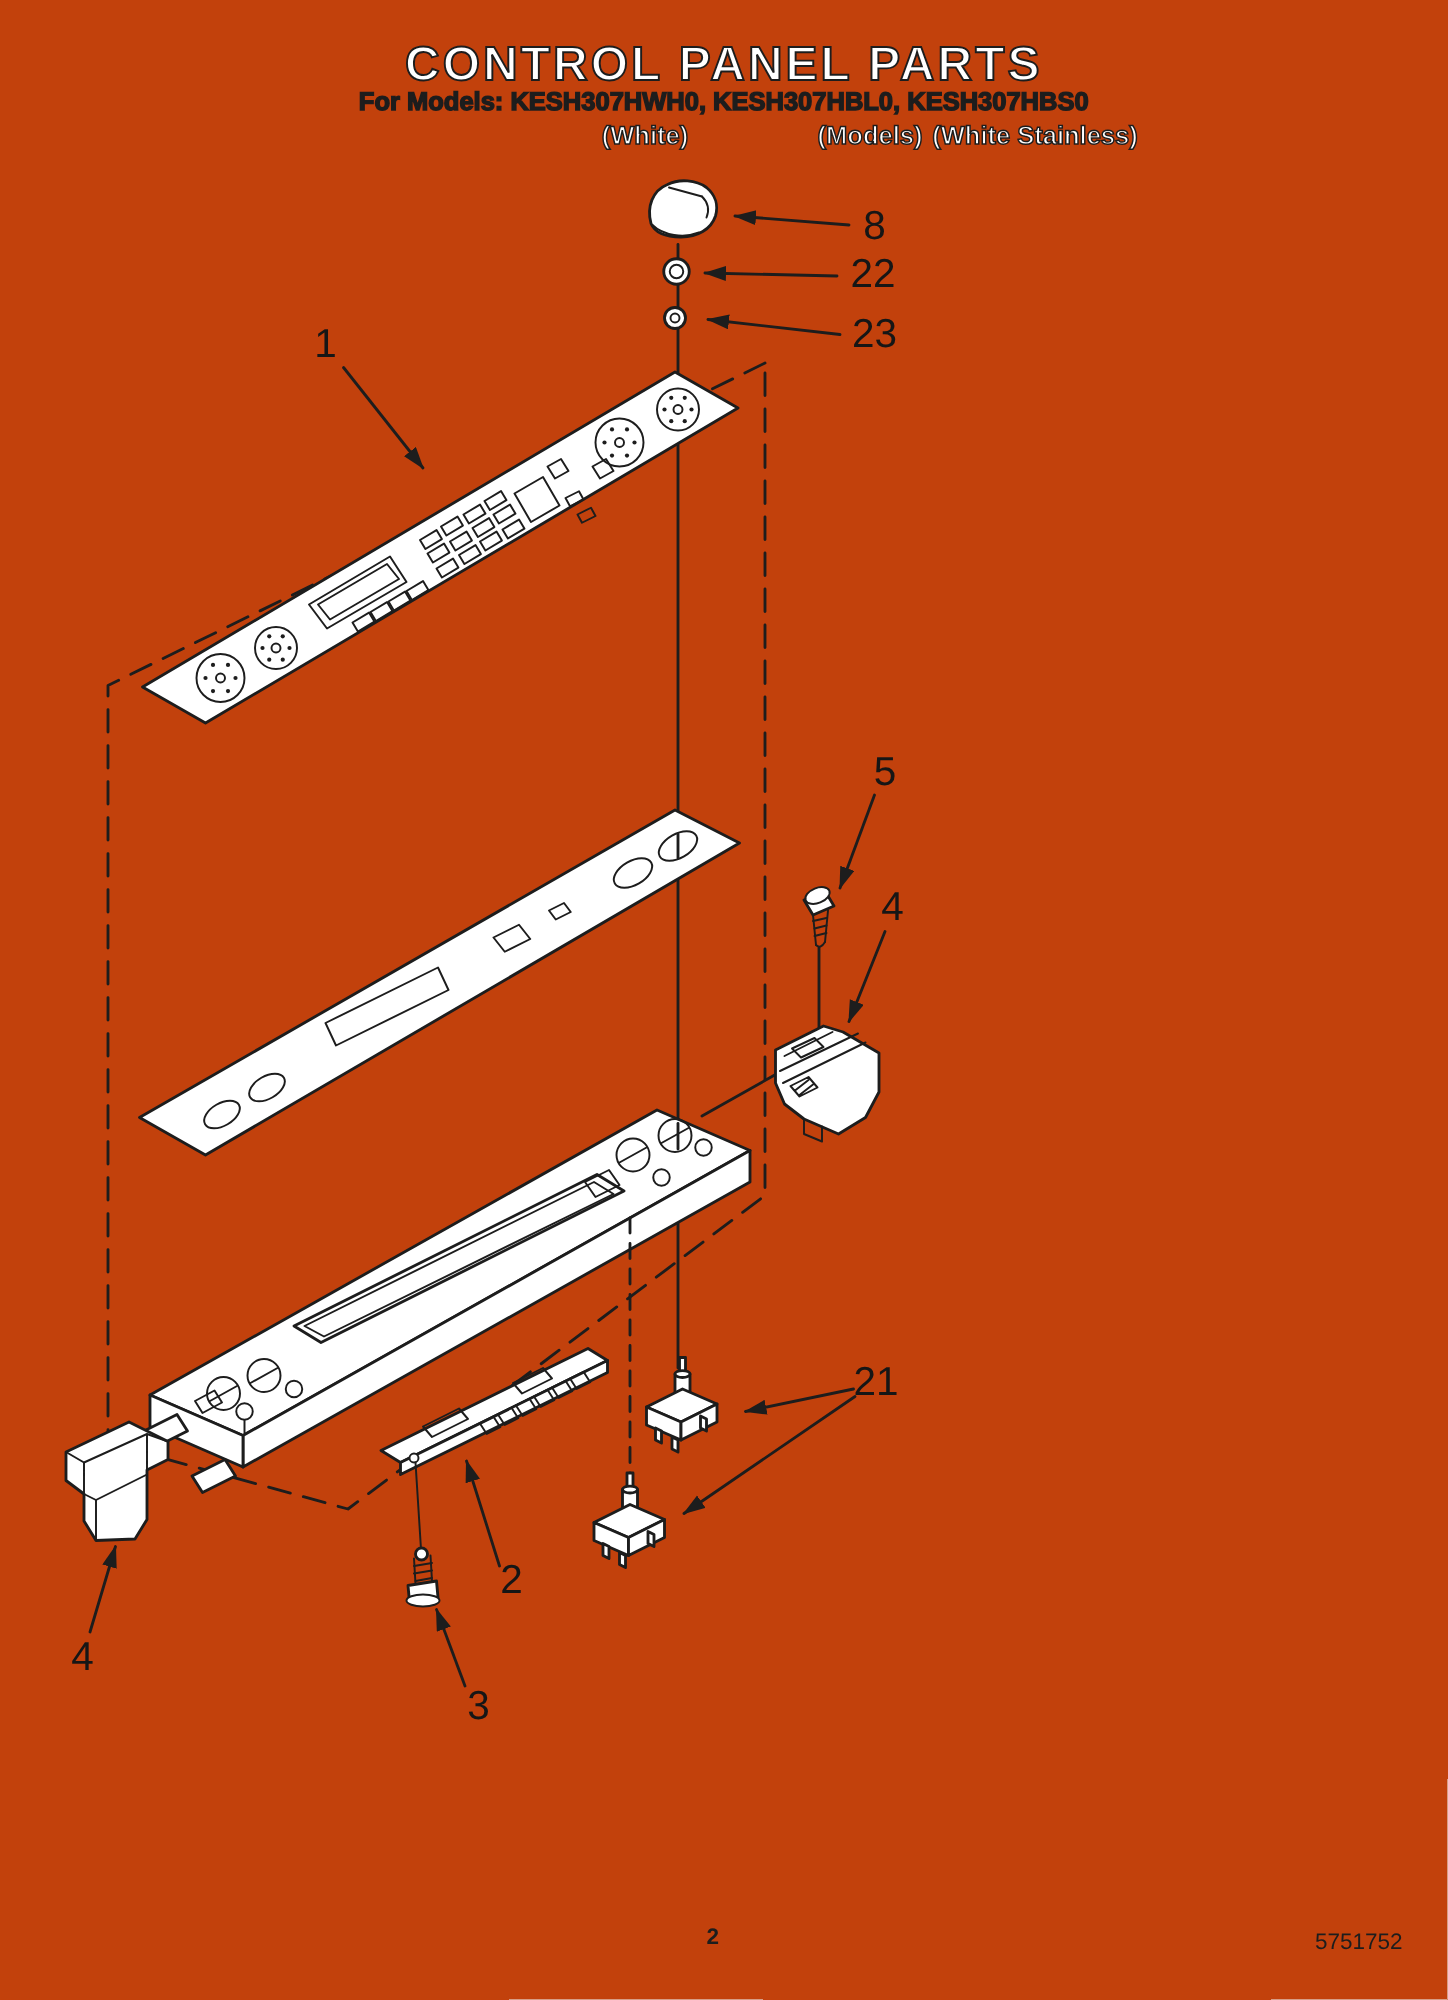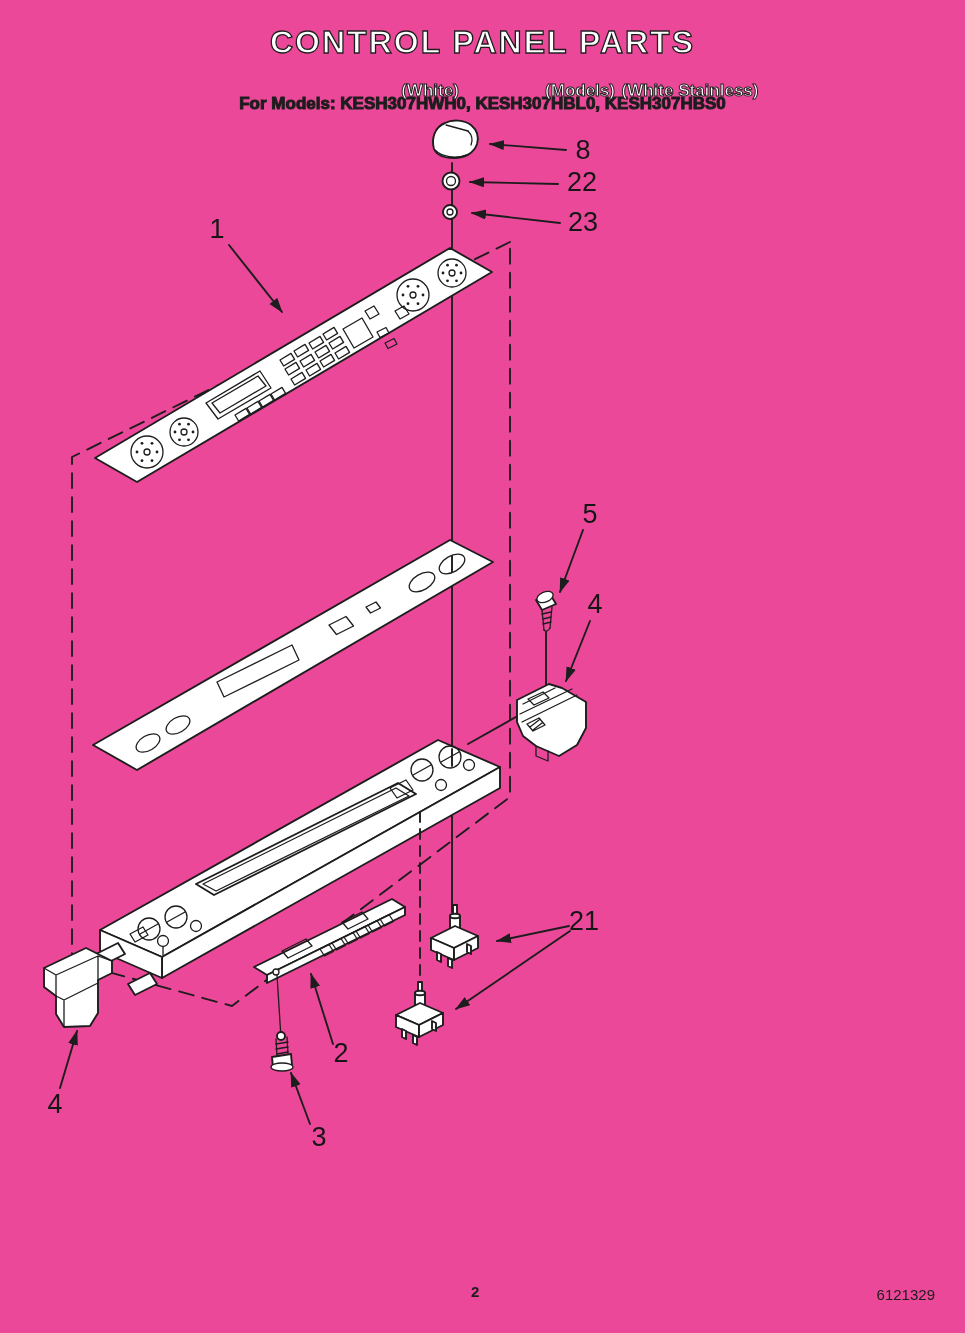--- a/index.html
+++ b/index.html
@@ -1,28 +1,28 @@
 <!DOCTYPE html>
 <html><head>
 <meta charset="utf-8">
 <style>
   html,body { margin:0; padding:0; background:#e8e8e8; }
   .page {
     position:relative; width:965px; height:1333px; margin:0 auto;
-    background:#ec4899; overflow:hidden;
+    background:#c2410c; overflow:hidden;
     font-family:"Liberation Sans", sans-serif; color:#1d1d1d;
   }
   .outline-text { color:#ffffff; -webkit-text-stroke:1.3px #1d1d1d; }
   .title {
     position:absolute; top:24px; left:0; right:0; text-align:center;
     font-size:32px; font-weight:700; letter-spacing:2px; margin:0;
   }
   .models {
     position:absolute; top:58px; left:0; right:0; text-align:center;
-    font-size:17px; font-weight:700;margin-top:36px; -webkit-text-stroke:1px #1d1d1d;
+    font-size:17px; font-weight:700; -webkit-text-stroke:1px #1d1d1d;
   }
   .finish { position:absolute; top:81px; font-size:17px; font-weight:700;
     -webkit-text-stroke:1px #1d1d1d; color:#fff; transform:translateX(-50%);margin-left:45px; }
   .finish.white { left:385px; }
   .finish.black { left:535px; }
   .finish.stainless { left:645px; }
   svg.diagram { position:absolute; left:0; top:0; width:965px; height:1333px; }
   .ln  { stroke:#1d1d1d; stroke-width:1.9; fill:none; stroke-linecap:round; stroke-linejoin:round; }
   .fw  { fill:#ffffff; }
   .fb  { fill:#1d1d1d; stroke:none; }
@@ -282,14 +282,14 @@
     <text class="lbl" x="55" y="1113" text-anchor="middle">4</text>
     <text class="lbl" x="595" y="613" text-anchor="middle">4</text>
     <text class="lbl" x="590" y="523" text-anchor="middle">5</text>
     <text class="lbl" x="583" y="159" text-anchor="middle">8</text>
     <text class="lbl" x="584" y="930" text-anchor="middle">21</text>
     <text class="lbl" x="582" y="191" text-anchor="middle">22</text>
     <text class="lbl" x="583" y="231" text-anchor="middle">23</text>
   </svg>
 
   <div class="pageno">2</div>
-  <div class="docno">6121329</div>
+  <div class="docno">5751752</div>
 </div>
 
 </body></html>

